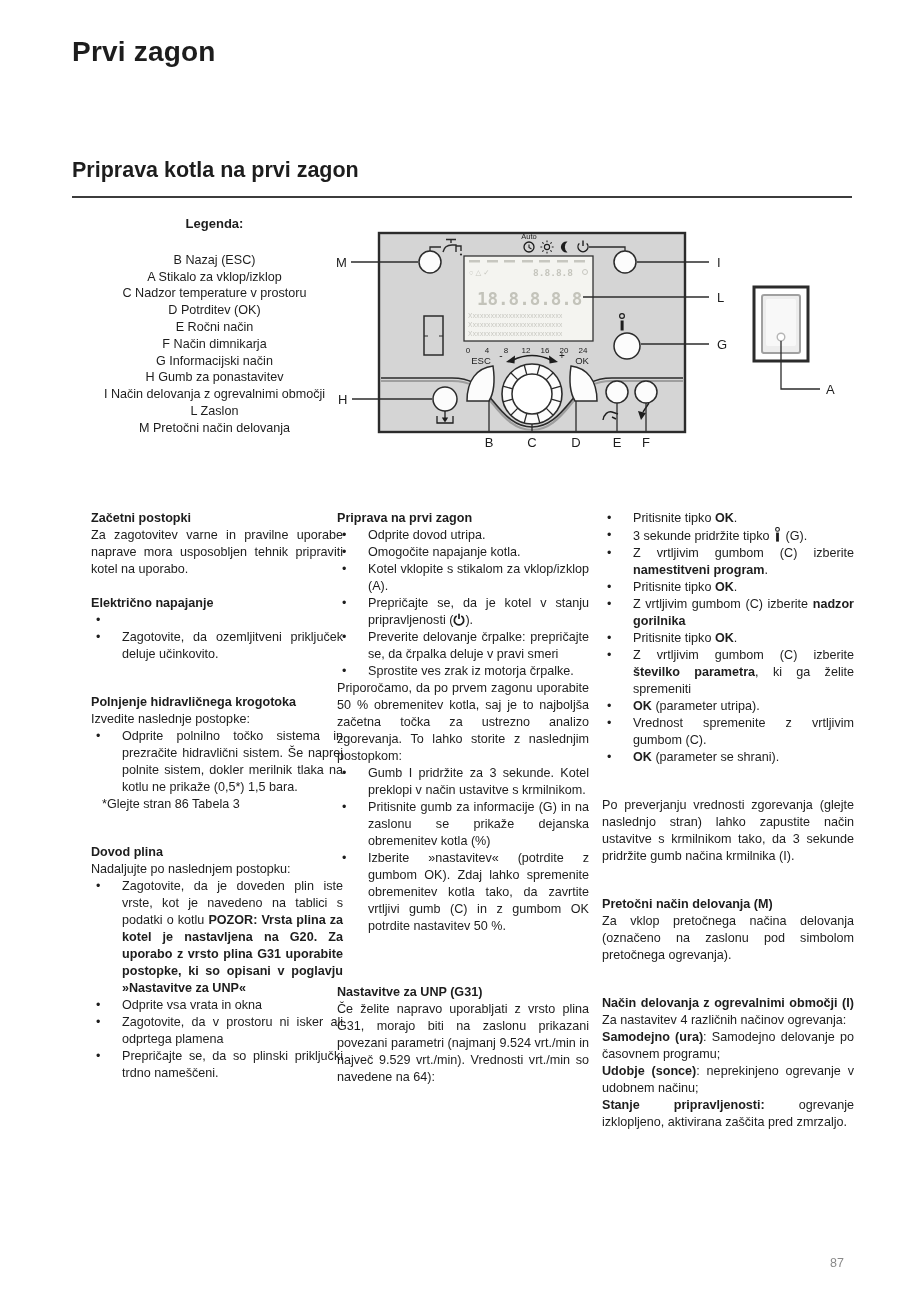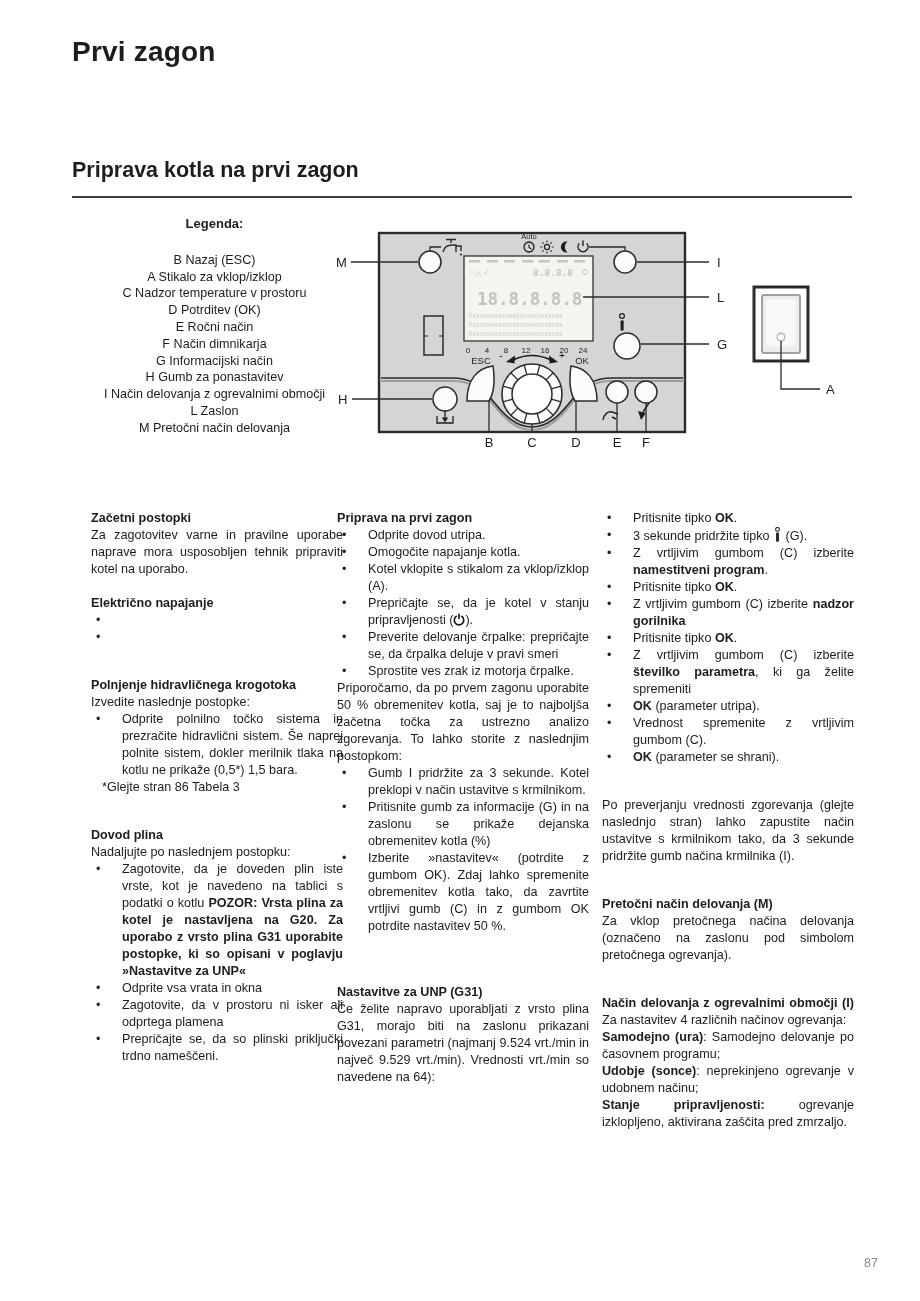--- a/index.html
+++ b/index.html
@@ -20,21 +20,21 @@
   .bullet{display:flex;}
   .dot{flex:0 0 31px;box-sizing:border-box;padding-left:5px;}
   .btext{flex:1;text-align:justify;}
   .note{padding-left:11px;}
   .b{font-weight:bold;}
   .gap1{margin-top:17px;}
   .gap2{margin-top:31px;}
   .gap3{margin-top:49px;}
   .inline-icon svg{vertical-align:-2px;}
   #diagram{position:absolute;left:330px;top:225px;font-family:"Liberation Sans",sans-serif;}
-  #page-number{position:absolute;left:830px;top:1256px;font-size:12.5px;color:#8a8a8a;margin-left:34px;}
+  #page-number{position:absolute;left:830px;top:1256px;font-size:12.5px;color:#8a8a8a;}
 </style>
 </head>
 <body>
 
 <div class="page">
 
   <h1 id="title">Prvi zagon</h1>
   <h2 id="section-title">Priprava kotla na prvi zagon</h2>
   <div id="rule"></div>
 
@@ -203,20 +203,21 @@
 
   <div id="col-left" class="col">
       <div class="hd"><span>Začetni postopki</span></div>
       <div class="para"><span>Za zagotovitev varne in pravilne uporabe naprave mora usposobljen tehnik pripraviti kotel na uporabo.</span></div>
       <div class="hd gap1"><span>Električno napajanje</span></div>
       <div class="bullet">
         <span class="dot">•</span>
       </div>
       <div class="bullet">
         <span class="dot">•</span>
+        <span class="btext"><span>Zagotovite, da ozemljitveni priključek deluje učinkovito.</span></span>
       </div>
       <div class="hd gap2"><span>Polnjenje hidravličnega krogotoka</span></div>
       <div class="para"><span>Izvedite naslednje postopke:</span></div>
       <div class="bullet">
         <span class="dot">•</span>
         <span class="btext"><span>Odprite polnilno točko sistema in prezračite hidravlični sistem. Še naprej polnite sistem, dokler merilnik tlaka na kotlu ne prikaže (0,5*) 1,5 bara.</span></span>
       </div>
       <div class="note"><span>*Glejte stran 86 Tabela 3</span></div>
       <div class="hd gap2"><span>Dovod plina</span></div>
       <div class="para"><span>Nadaljujte po naslednjem postopku:</span></div>

